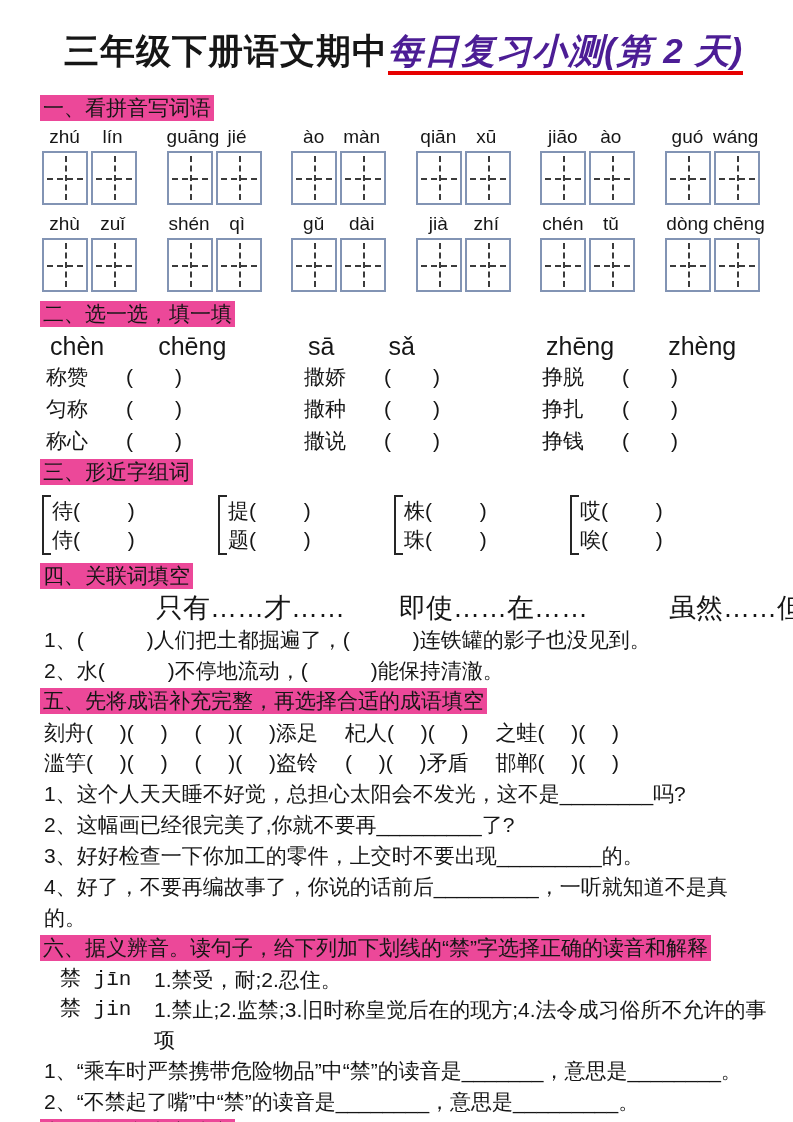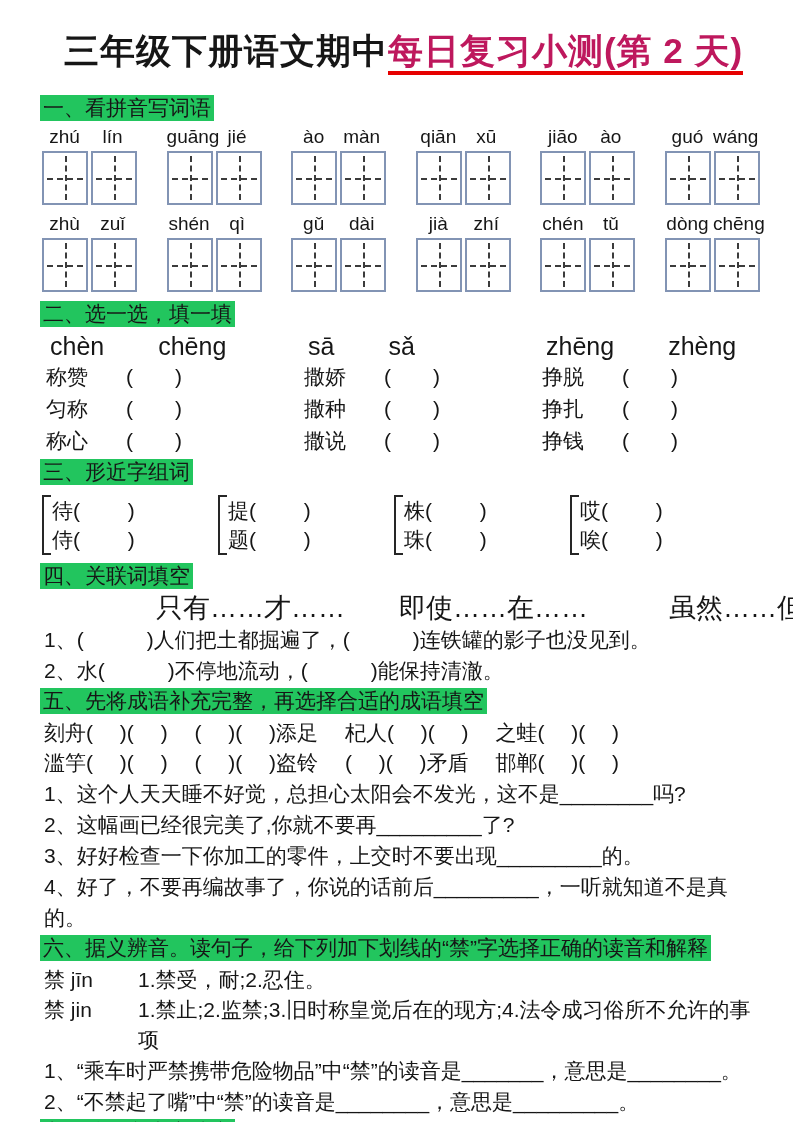--- a/index.html
+++ b/index.html
@@ -4,24 +4,24 @@
 <style>
   html,body{margin:0;padding:0;}
   body{
     width:793px;height:1122px;background:#ffffff;overflow:hidden;
     font-family:"Liberation Sans",sans-serif;color:#161616;
   }
   .page{box-sizing:border-box;width:793px;height:1122px;padding:24px 26px 0 40px;}
 
   
   .title{text-align:center;font-size:35px;font-weight:bold;margin:4px 0 18px;letter-spacing:1px;white-space:nowrap;}
-  .title .red{color:#be185d;border-bottom:4px solid #e60000;padding-bottom:1px;}
-
-  
-  .sec-head{display:inline-block;background:#22c55e;font-size:21px;line-height:26px;padding:0 3px;margin:2px 0 4px;}
+  .title .red{color:#4c1d95;border-bottom:4px solid #e60000;padding-bottom:1px;font-style:italic;}
+
+  
+  .sec-head{display:inline-block;background:#ec4899;font-size:21px;line-height:26px;padding:0 3px;margin:2px 0 4px;}
 
   
   .pinyin-row{display:flex;justify-content:space-between;width:718px;margin:0 0 7px 2px;}
   .word-group{display:flex;flex-direction:column;}
   .syllables{display:flex;gap:3px;margin-bottom:2px;}
   .syl{width:45px;text-align:center;font-size:19px;line-height:24px;}
   .boxes{display:flex;gap:3px;}
   .tbox{width:42px;height:50px;border:2px solid #8294b4;position:relative;background:#fff;}
   .tbox::before{content:"";position:absolute;left:3px;right:3px;top:50%;border-top:2px dashed #3c3c3c;}
   .tbox::after{content:"";position:absolute;top:3px;bottom:3px;left:50%;border-left:2px dashed #3c3c3c;}
@@ -41,21 +41,21 @@
   .brace{width:7px;height:56px;border-left:2px solid #262626;border-top:2px solid #262626;border-bottom:2px solid #262626;margin-right:1px;flex:0 0 auto;}
   .plines{font-size:21px;line-height:29px;white-space:pre;}
 
   
   .options-line{font-size:27px;line-height:31px;padding-left:116px;white-space:pre;}
   .idiom-line{font-size:21px;line-height:30px;margin-left:4px;white-space:pre;}
   .qline{font-size:21px;line-height:31px;margin-left:4px;white-space:pre-wrap;}
 
   
   .defrow{display:flex;font-size:21px;line-height:30px;}
-  .defrow .term{width:94px;margin-left:4px;flex:0 0 auto;}
+  .defrow .term{width:94px;margin-left:20px;flex:0 0 auto;font-family:Liberation Mono, monospace;}
 </style>
 </head>
 <body>
 
 <div class="page">
 
   <div class="title"><span>三年级下册语文期中</span><span class="red">每日复习小测(第 2 天)</span></div>
 
   <div class="sec">
     <div class="sec-head">一、看拼音写词语</div>

